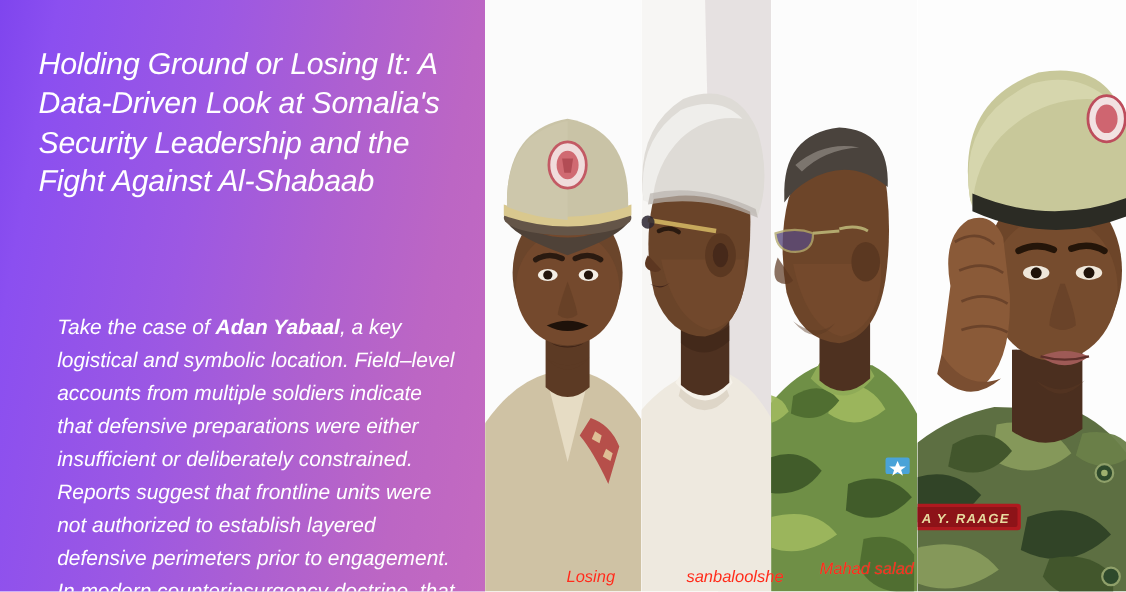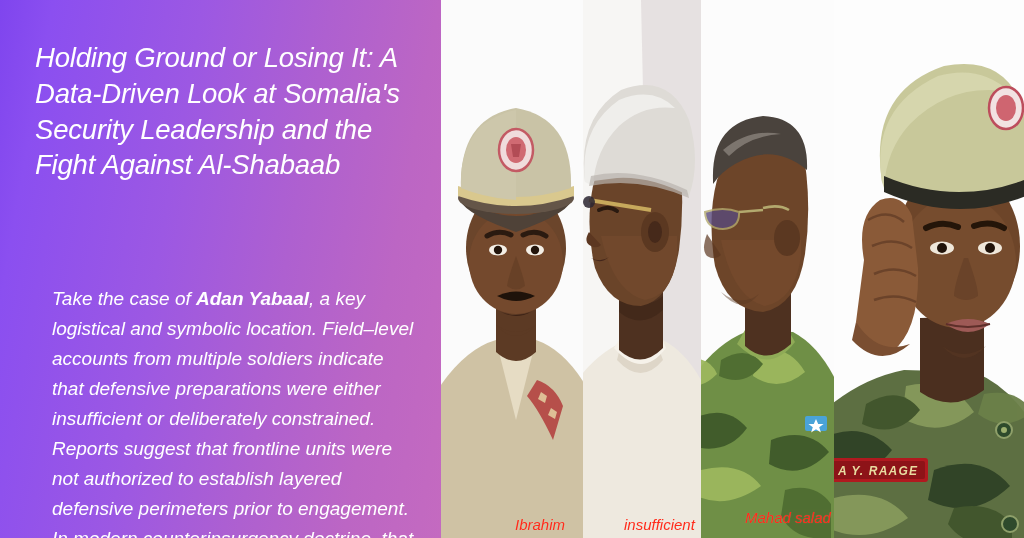--- a/index.html
+++ b/index.html
@@ -282,18 +282,18 @@
 
         <path d="M 130 258 q -10 28 -10 38 q 12 8 24 0 q 0 -10 -10 -38" fill="#5e3a23" opacity="0.5"></path>
 
         <path d="M 112 324 q 22 -10 44 0 q -22 16 -44 0" fill="#9e5a56"></path>
         <path d="M 112 324 q 22 6 44 0" stroke="#5e2f2a" stroke-width="2" fill="none"></path>
 
         <path d="M 108 346 q 22 16 44 0 q -22 24 -44 0" fill="#5c3a24" opacity="0.45"></path>
       </svg>
     </div>
 
-    <div class="caption cap1">Ibrahim</div>
-    <div class="caption cap2">insufficient</div>
+    <div class="caption cap1">Losing</div>
+    <div class="caption cap2">sanbaloolshe</div>
     <div class="caption cap3">Mahad salad</div>
 
   </div>
 </div>
 
 </body></html>

